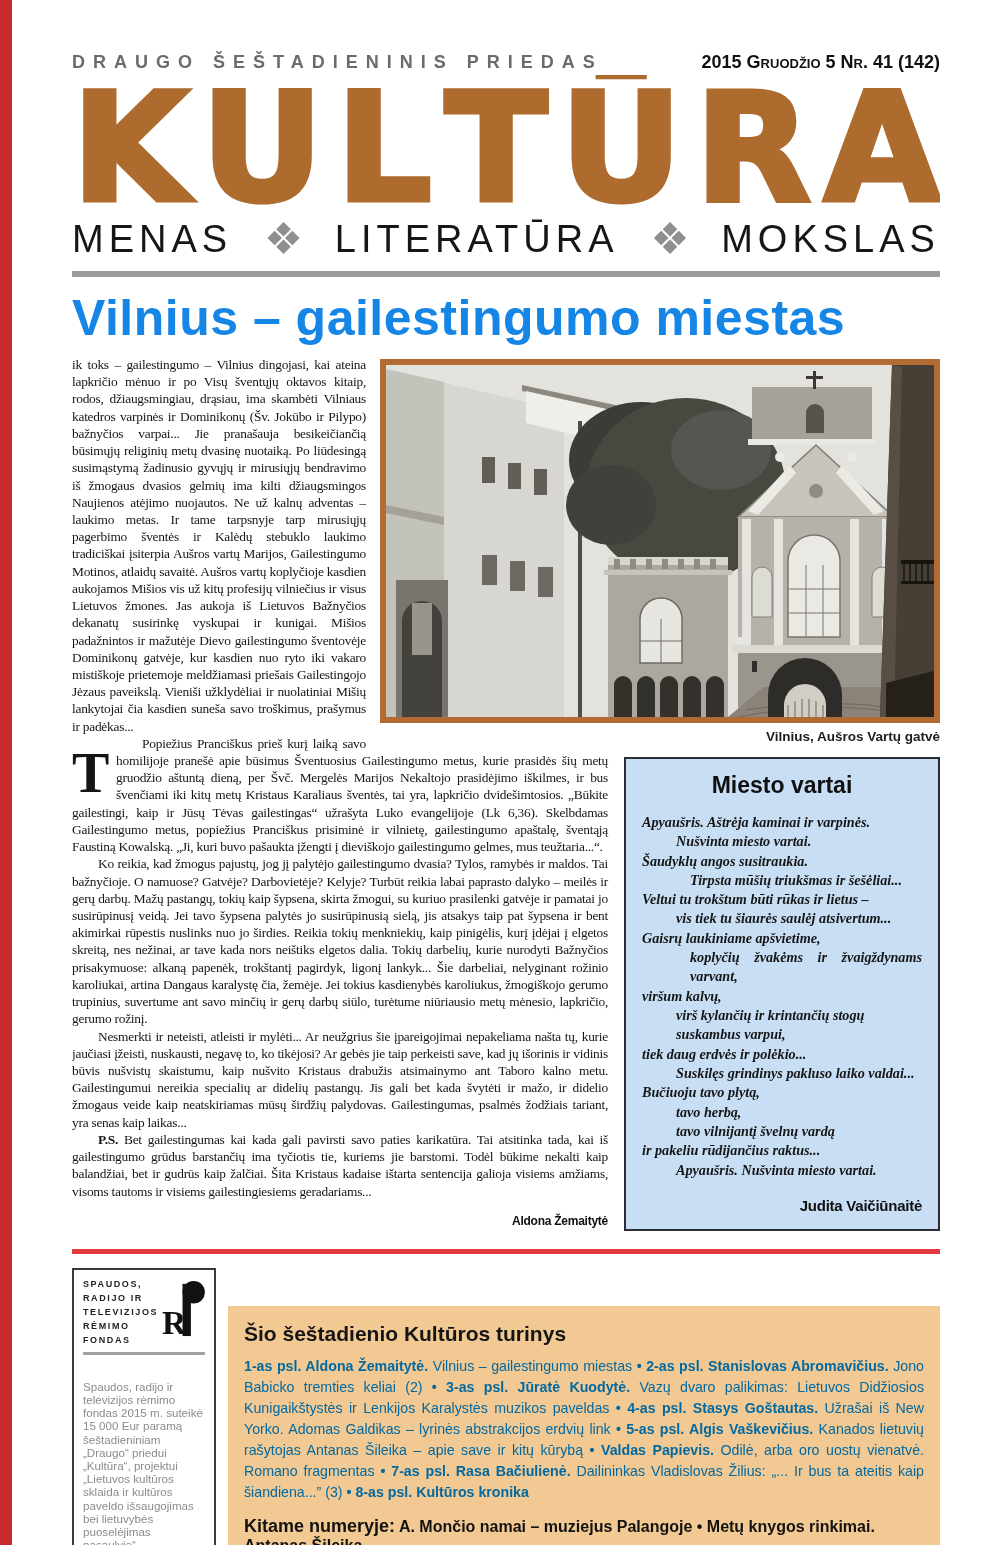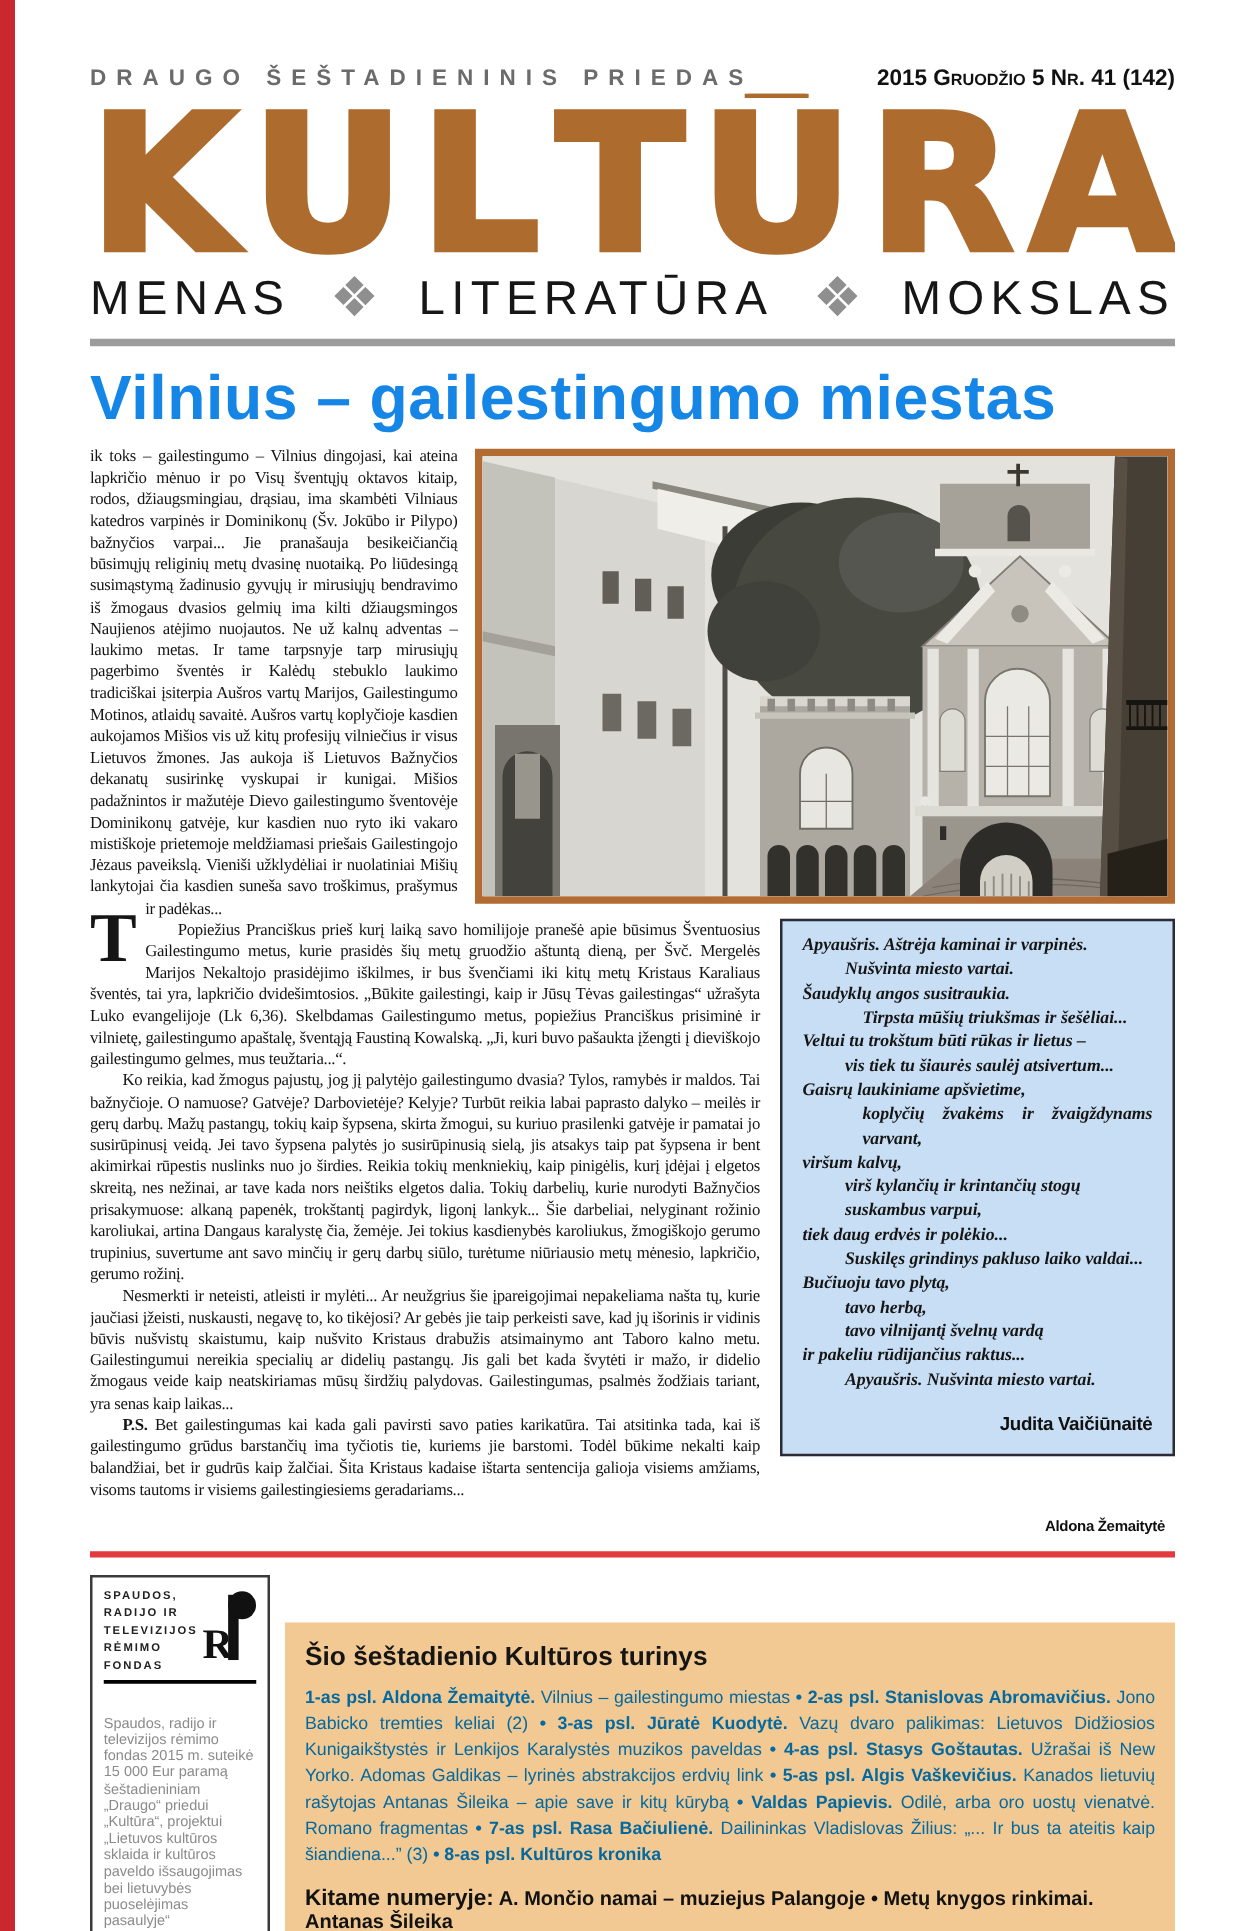--- a/index.html
+++ b/index.html
@@ -46,21 +46,21 @@
   .pline.i2{padding-left:48px;}
   .poem-author{text-align:right;font-family:"Liberation Sans",sans-serif;font-weight:bold;
                font-size:15px;margin-top:16px;color:#101010;}
   .article-author{text-align:right;font-family:"Liberation Sans",sans-serif;font-weight:bold;
                   font-size:12px;margin:14px 8px 0 0;color:#101010;}
 
   
   .red-rule{height:5px;background:var(--rule-red,#e23a3d);margin:12px 0 14px;clear:both;}
   .footer{display:flex;gap:12px;align-items:flex-start;}
   .fund-box{width:144px;flex:none;border:2px solid #3a3a3a;padding:8px 9px 10px;box-sizing:border-box;}
-  .fund-header{display:flex;gap:4px;justify-content:space-between;border-bottom:3px solid #000000;
+  .fund-header{display:flex;gap:4px;justify-content:space-between;border-bottom:3px solid #a3a3a3;
                padding-bottom:4px;}
   #fund-lines{font-weight:bold;font-size:9px;line-height:1.55;letter-spacing:1.6px;color:#222;}
   .fund-body{margin-top:25px;font-size:11.6px;line-height:1.14;color:#8b8b8b;text-align:left;}
   .right-col{flex:1;display:flex;flex-direction:column;}
   .contents-box{background:var(--contents-bg,#f2c992);padding:14px 16px 12px;margin-top:38px;}
   .contents-box h3{font-weight:bold;font-size:21px;margin:2px 0 10px;color:#151515;}
   #contents-runs{font-size:14.2px;line-height:1.48;margin:0;text-align:justify;color:#0369a1;}
   .next-issue{margin:13px 0 2px;font-weight:bold;font-size:16px;color:#121212;}
   .ni-label{font-size:18px;}
   .editors-bar{border:2px solid #2a2a2a;background:#fff;margin-top:8px;padding:7px 10px;
@@ -171,23 +171,25 @@
             <path d="M398,352 v-12 a21,21 0 0 1 42,0 v12 z" fill="#d1cec5"></path>
             <path d="M402,340 v12 M409,336 v16 M416,334 v18 M423,334 v18 M430,336 v16 M437,340 v12" stroke="#8e8b82" stroke-width="1.5" fill="none"></path>
             <polygon points="506,0 548,0 548,352 494,352" fill="#453f36"></polygon>
             <polygon points="506,0 516,2 508,352 494,352" fill="#574f44"></polygon>
             <rect x="515" y="195" width="33" height="4" fill="#17150f"></rect>
             <path d="M518,199 v17 M524,199 v17 M530,199 v17 M536,199 v17 M542,199 v17" stroke="#17150f" stroke-width="1.5" fill="none"></path>
             <rect x="515" y="216" width="33" height="3" fill="#17150f"></rect>
             <polygon points="500,318 548,306 548,352 500,352" fill="#252119"></polygon>
           </svg>
         </div>
+        <figcaption class="photo-caption">Vilnius, Aušros Vartų gatvė</figcaption>
       </figure>
 
       <aside class="poem-box">
+        <h2>Miesto vartai</h2>
         <div id="poem-lines">
             <div class="pline i0">Apyaušris. Aštrėja kaminai ir varpinės.</div>
             <div class="pline i1">Nušvinta miesto vartai.</div>
             <div class="pline i0">Šaudyklų angos susitraukia.</div>
             <div class="pline i2">Tirpsta mūšių triukšmas ir šešėliai...</div>
             <div class="pline i0">Veltui tu trokštum būti rūkas ir lietus –</div>
             <div class="pline i1">vis tiek tu šiaurės saulėj atsivertum...</div>
             <div class="pline i0">Gaisrų laukiniame apšvietime,</div>
             <div class="pline i2">koplyčių žvakėms ir žvaigždynams varvant,</div>
             <div class="pline i0">viršum kalvų,</div>

